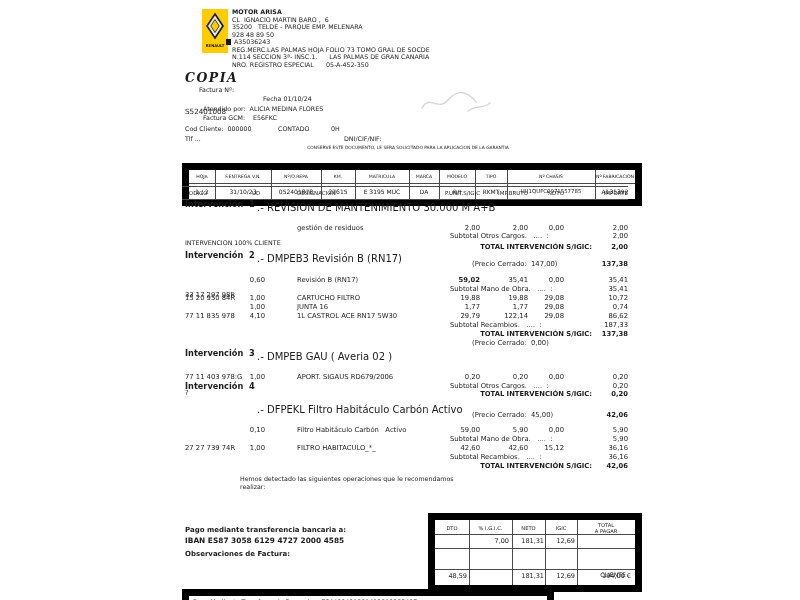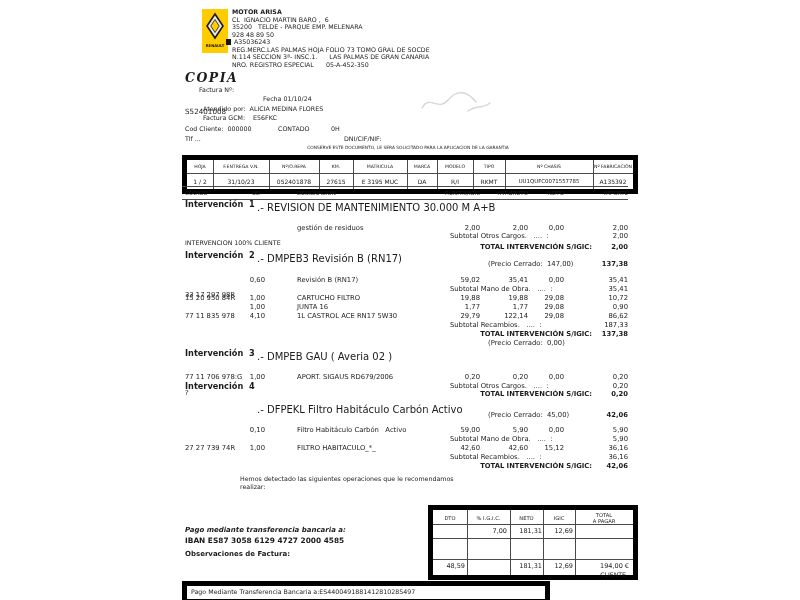--- a/index.html
+++ b/index.html
@@ -10,27 +10,27 @@
   .small{font-size:6.3px;}
   .cod{left:185px;}
   .ud{left:231px;width:34px;text-align:right;}
   .des{left:285px;margin-left:12px;}
   .punit{left:430px;width:50px;text-align:right;}
   .bruto{left:478px;width:50px;text-align:right;}
   .dto{left:518px;width:46px;text-align:right;}
   .imp{left:578px;width:50px;text-align:right;}
   .slabel{left:450px;}
   .tlabel{left:402px;width:190px;text-align:right;font-weight:bold;}
-  .pc{left:452px;padding-left:36px;}
+  .pc{left:436px;padding-left:36px;}
   .ihead{left:185px;font-size:8.2px;font-weight:bold;}
   .ititle{left:257px;font-size:10px;font-weight:normal;}
   .copia{left:185px;top:71px;font-family:"DejaVu Serif","Liberation Serif",serif;
          font-style:italic;font-weight:bold;font-size:12.5px;letter-spacing:1.5px;}
   .line{position:absolute;background:#4a4a4a;}
-  .box{position:absolute;border:5px solid #000000;}
+  .box{position:absolute;border:7px solid #000000;margin-top:8px;}
   .vh{position:absolute;top:3.5px;font-size:4.6px;text-align:center;white-space:pre;}
   .vv{position:absolute;top:17.5px;font-size:6px;text-align:center;white-space:pre;}
   .ch{position:absolute;top:3px;font-size:5.5px;white-space:pre;}
   .chr{text-align:right;}
   .th{position:absolute;font-size:5.2px;text-align:center;white-space:pre;}
   .tv{position:absolute;font-size:6.5px;text-align:right;white-space:pre;}
 </style>
 </head>
 <body>
 
@@ -126,60 +126,60 @@
   <div class="t small" style="left:185px;top:240px;">INTERVENCION 100% CLIENTE</div>
   <div class="t tlabel" style="top:244px;">TOTAL INTERVENCIÓN S/IGIC:</div>
   <div class="t imp b" style="top:244px;">2,00</div>
 
   <div class="t ihead" style="top:251px;">Intervención  2</div>
   <div class="t ititle" style="top:253px;">.- DMPEB3 Revisión B (RN17)</div>
   <div class="t pc" style="top:261px;">(Precio Cerrado:  147,00)</div>
   <div class="t imp b" style="top:261px;">137,38</div>
   <div class="t ud" style="top:277px;">0,60</div>
   <div class="t des" style="top:277px;">Revisión B (RN17)</div>
-  <div class="t punit" style="top:277px;">59,02</div>
+  <div class="t punit" style="top:277px;font-weight:bold;">59,02</div>
   <div class="t bruto" style="top:277px;">35,41</div>
   <div class="t dto" style="top:277px;">0,00</div>
   <div class="t imp" style="top:277px;">35,41</div>
   <div class="t slabel" style="top:286px;">Subtotal Mano de Obra.   ....  :</div>
   <div class="t imp" style="top:286px;">35,41</div>
 
   <div class="t cod" style="top:295px;">15 20 950 84R</div>
   <div class="t ud" style="top:295px;">1,00</div>
   <div class="t des" style="top:295px;">CARTUCHO FILTRO</div>
   <div class="t punit" style="top:295px;">19,88</div>
   <div class="t bruto" style="top:295px;">19,88</div>
   <div class="t dto" style="top:295px;">29,08</div>
   <div class="t imp" style="top:295px;">10,72</div>
 
   <div class="t cod" style="top:292px;">33 17 297 98R</div>
   <div class="t ud" style="top:304px;">1,00</div>
   <div class="t des" style="top:304px;">JUNTA 16</div>
   <div class="t punit" style="top:304px;">1,77</div>
   <div class="t bruto" style="top:304px;">1,77</div>
   <div class="t dto" style="top:304px;">29,08</div>
-  <div class="t imp" style="top:304px;">0,90</div>
+  <div class="t imp" style="top:304px;">0,74</div>
 
   <div class="t cod" style="top:313px;">77 11 835 978</div>
   <div class="t ud" style="top:313px;">4,10</div>
   <div class="t des" style="top:313px;">1L CASTROL ACE RN17 5W30</div>
   <div class="t punit" style="top:313px;">29,79</div>
   <div class="t bruto" style="top:313px;">122,14</div>
   <div class="t dto" style="top:313px;">29,08</div>
   <div class="t imp" style="top:313px;">86,62</div>
 
   <div class="t slabel" style="top:322px;">Subtotal Recambios.   ....  :</div>
   <div class="t imp" style="top:322px;">187,33</div>
   <div class="t tlabel" style="top:331px;">TOTAL INTERVENCIÓN S/IGIC:</div>
   <div class="t imp b" style="top:331px;">137,38</div>
   <div class="t pc" style="top:340px;">(Precio Cerrado:  0,00)</div>
 
   <div class="t ihead" style="top:349px;">Intervención  3</div>
   <div class="t ititle" style="top:351px;">.- DMPEB GAU ( Averia 02 )</div>
-  <div class="t cod" style="top:374px;">77 11 706 978:G</div>
+  <div class="t cod" style="top:374px;">77 11 403 978:G</div>
   <div class="t ud" style="top:374px;">1,00</div>
   <div class="t des" style="top:374px;">APORT. SIGAUS RD679/2006</div>
   <div class="t punit" style="top:374px;">0,20</div>
   <div class="t bruto" style="top:374px;">0,20</div>
   <div class="t dto" style="top:374px;">0,00</div>
   <div class="t imp" style="top:374px;">0,20</div>
   <div class="t slabel" style="top:383px;">Subtotal Otros Cargos.   ....  :</div>
   <div class="t imp" style="top:383px;">0,20</div>
   <div class="t" style="left:185px;top:390px;font-size:7px;">?</div>
   <div class="t tlabel" style="top:391px;">TOTAL INTERVENCIÓN S/IGIC:</div>
@@ -229,21 +229,21 @@
     <div class="tv" style="left:36px;top:17px;width:38px;">7,00</div>
     <div class="tv" style="left:79px;top:17px;width:30px;">181,31</div>
     <div class="tv" style="left:112px;top:17px;width:28px;">12,69</div>
     <div class="tv" style="left:2px;top:52px;width:30px;">48,59</div>
     <div class="tv" style="left:79px;top:52px;width:30px;">181,31</div>
     <div class="tv" style="left:112px;top:52px;width:28px;">12,69</div>
     <div class="tv" style="left:144px;top:52px;width:52px;">194,00 €</div>
   </div>
   <div class="t" style="left:580px;top:572px;width:46px;text-align:right;font-size:6.2px;">CLIENTE</div>
 
-  <div class="t b" style="left:185px;top:527px;font-size:7px;font-style:italic;">Pago mediante transferencia bancaria a:</div>
+  <div class="t b" style="left:185px;top:527px;font-size:7px;">Pago mediante transferencia bancaria a:</div>
   <div class="t b" style="left:185px;top:537px;font-size:7.4px;">IBAN ES87 3058 6129 4727 2000 4585</div>
   <div class="t b" style="left:185px;top:551px;font-size:7px;">Observaciones de Factura:</div>
 
   <div class="box" style="left:182px;top:581px;width:358px;height:13px;">
     <div class="t" style="left:4px;top:3px;font-size:6.3px;">Pago Mediante Transferencia Bancaria a:ES4400491881412810285497</div>
   </div>
 
 </div>
 
 </body></html>

